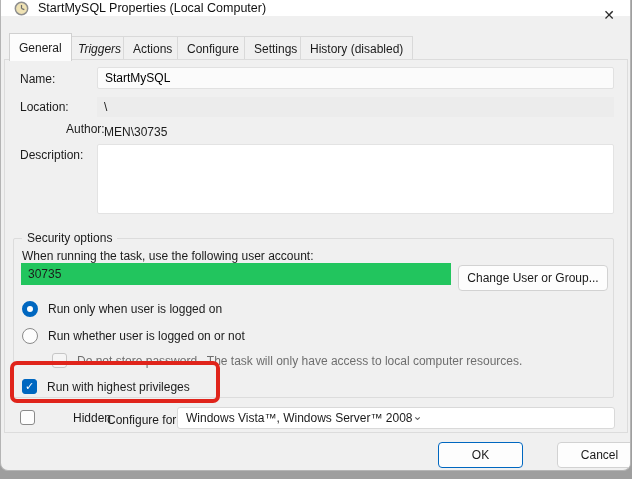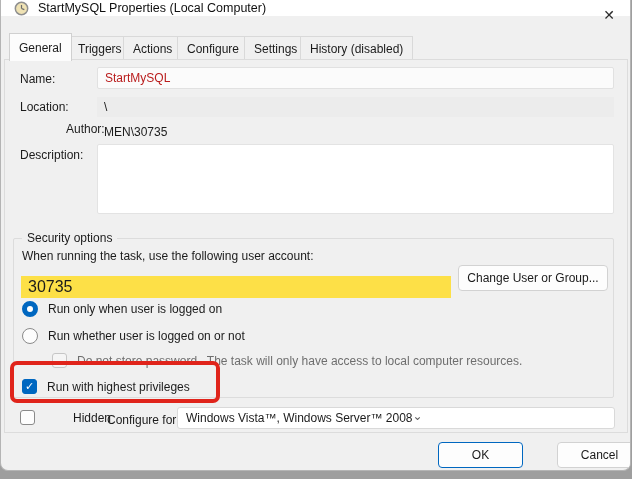--- a/index.html
+++ b/index.html
@@ -43,43 +43,43 @@
   }
   
   .page {
     position:absolute; left:3px; top:59px; width:624px; height:374px;
     background:#f0f0f0; border:1px solid #dcdcdc; z-index:2;
   }
   .lbl { position:absolute; font-size:12px; color:#1b1b1b; }
   .ro-input {
     position:absolute; left:92px; width:517px; height:22px;
     background:#fbfbfb; border:1px solid #e1e1e1; border-radius:2px;
-    font-size:12px; line-height:20px; padding:0 7px; color:#b91c1c;
+    font-size:12px; line-height:20px; padding:0 7px; color:#000000;
   }
   .ro-strip {
     position:absolute; left:92px; width:517px; height:20px;
     background:#ececec; font-size:12px; line-height:20px; padding:0 7px;
   }
   .desc-box {
     position:absolute; left:92px; top:84px; width:517px; height:70px;
     background:#ffffff; border:1px solid #e3e3e3; border-radius:2px;
     resize:none; font-family:"Liberation Sans",sans-serif; font-size:12px; padding:3px 6px;
   }
   
   .groupbox {
     position:absolute; left:8px; top:178px; width:601px; height:160px;
     border:1px solid #dcdcdc; border-radius:2px;
   }
   .group-legend {
     position:absolute; left:8px; top:-8px; background:#f0f0f0;
     padding:0 5px; font-size:12px; color:#1b1b1b;
   }
   .acct-strip {
-    position:absolute; left:7px; top:37px; width:430px; height:22px;
-    background:#fde047; font-size:16px; line-height:22px; padding:0 7px;
+    position:absolute; left:7px; top:24px; width:430px; height:22px;
+    background:#22c55e; font-size:12px; line-height:22px; padding:0 7px;
   }
   .btn {
     position:absolute; height:26px; background:#fdfdfd;
     border:1px solid #d2d2d2; border-radius:4px;
     font-family:"Liberation Sans",sans-serif; font-size:12px; color:#1b1b1b;
     text-align:center;
   }
   .btn-change { left:444px; top:26px; width:150px; line-height:24px; }
   
   .opt-row { position:absolute; display:flex; align-items:center; font-size:12px; }
@@ -124,21 +124,21 @@
       <circle cx="8" cy="8" r="6.6" fill="#efe2b4" stroke="#8f8f8f" stroke-width="1.6"></circle>
       <line x1="8" y1="8" x2="8" y2="4.2" stroke="#6b6b6b" stroke-width="1.3"></line>
       <line x1="8" y1="8" x2="11" y2="9.2" stroke="#6b6b6b" stroke-width="1.3"></line>
     </svg>
     <span class="title-text">StartMySQL Properties (Local Computer)</span>
     <span class="close-btn">✕</span>
   </div>
 
   <div class="tabstrip">
     <div class="tab active" style="left:8px;">General</div>
-    <div class="tab" style="left:67px;">Triggers</div>
+    <div class="tab" style="left:67px;font-style:italic;">Triggers</div>
     <div class="tab" style="left:122px;">Actions</div>
     <div class="tab" style="left:176px;">Configure</div>
     <div class="tab" style="left:243px;">Settings</div>
     <div class="tab" style="left:299px;">History (disabled)</div>
   </div>
 
   <div class="page">
 
     <span class="lbl" style="left:15px; top:12px;">Name:</span>
     <div class="ro-input" style="top:7px;">StartMySQL</div>

